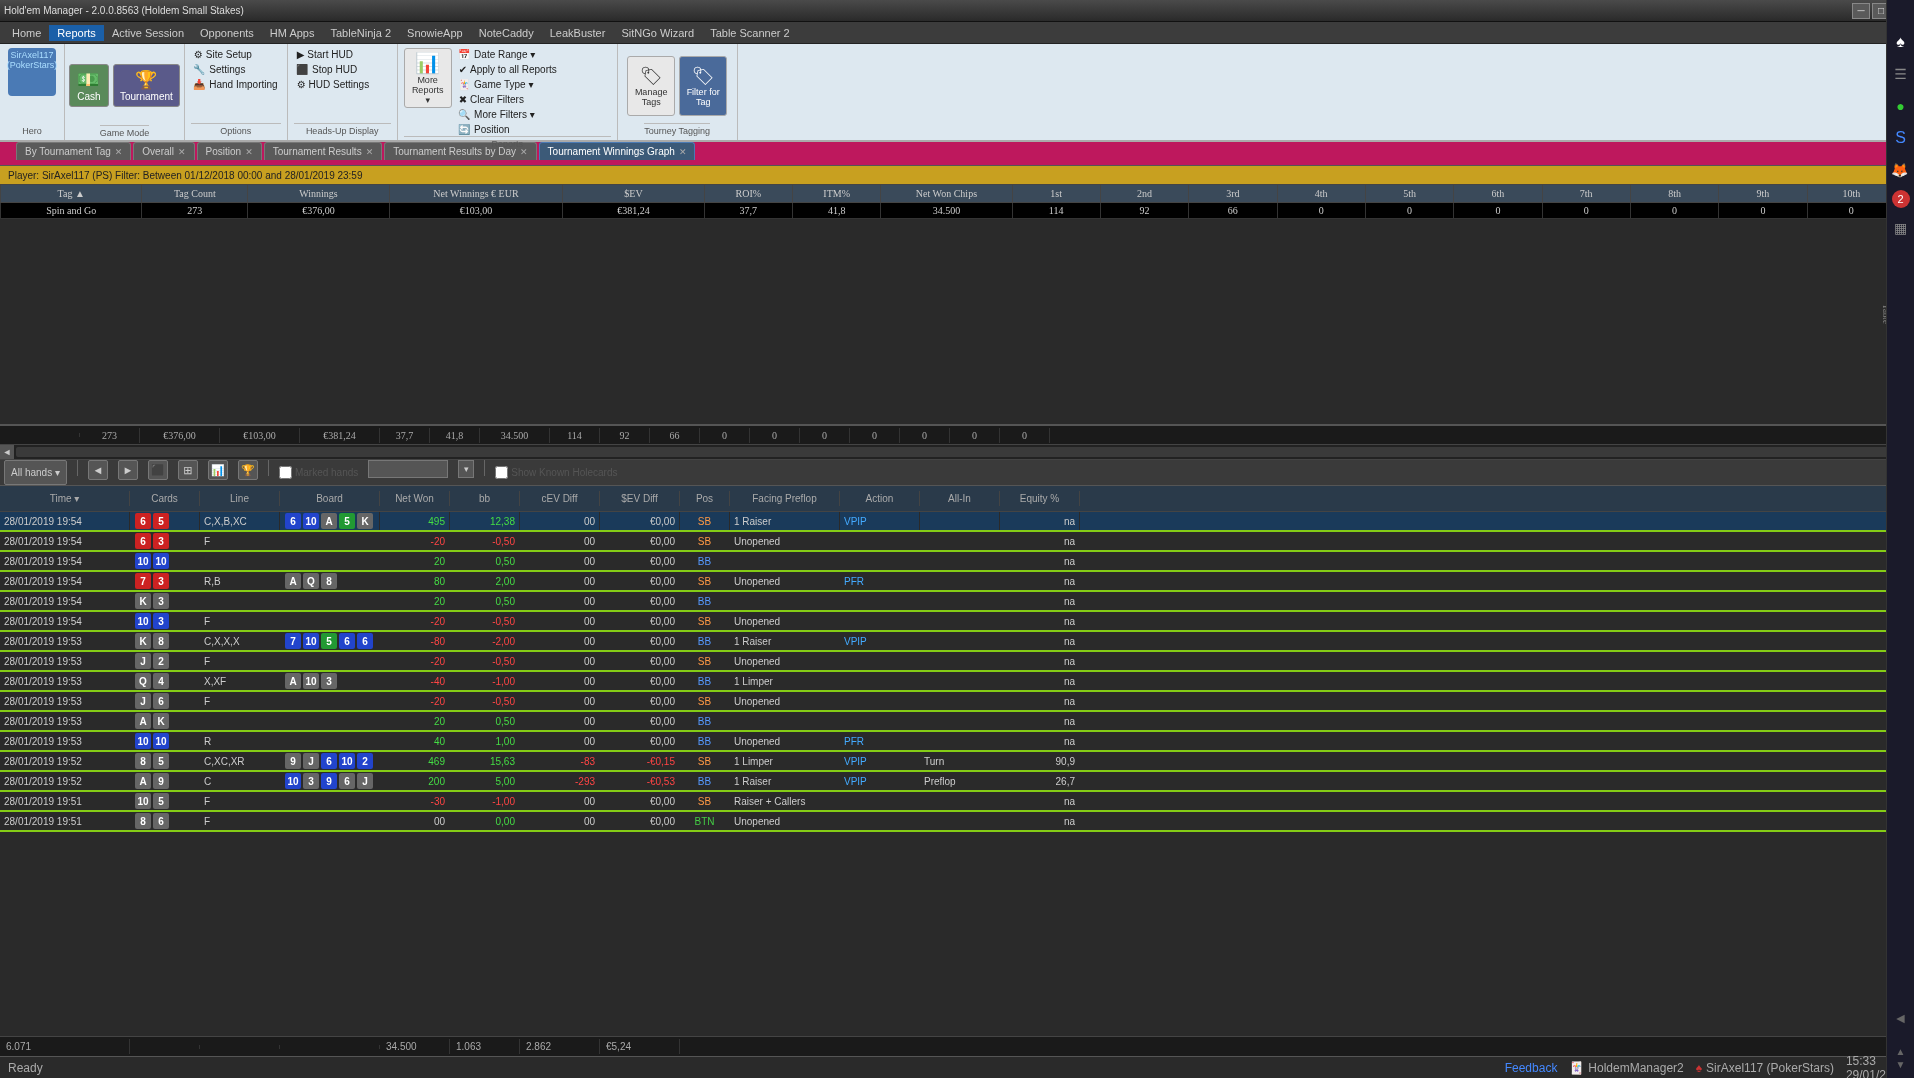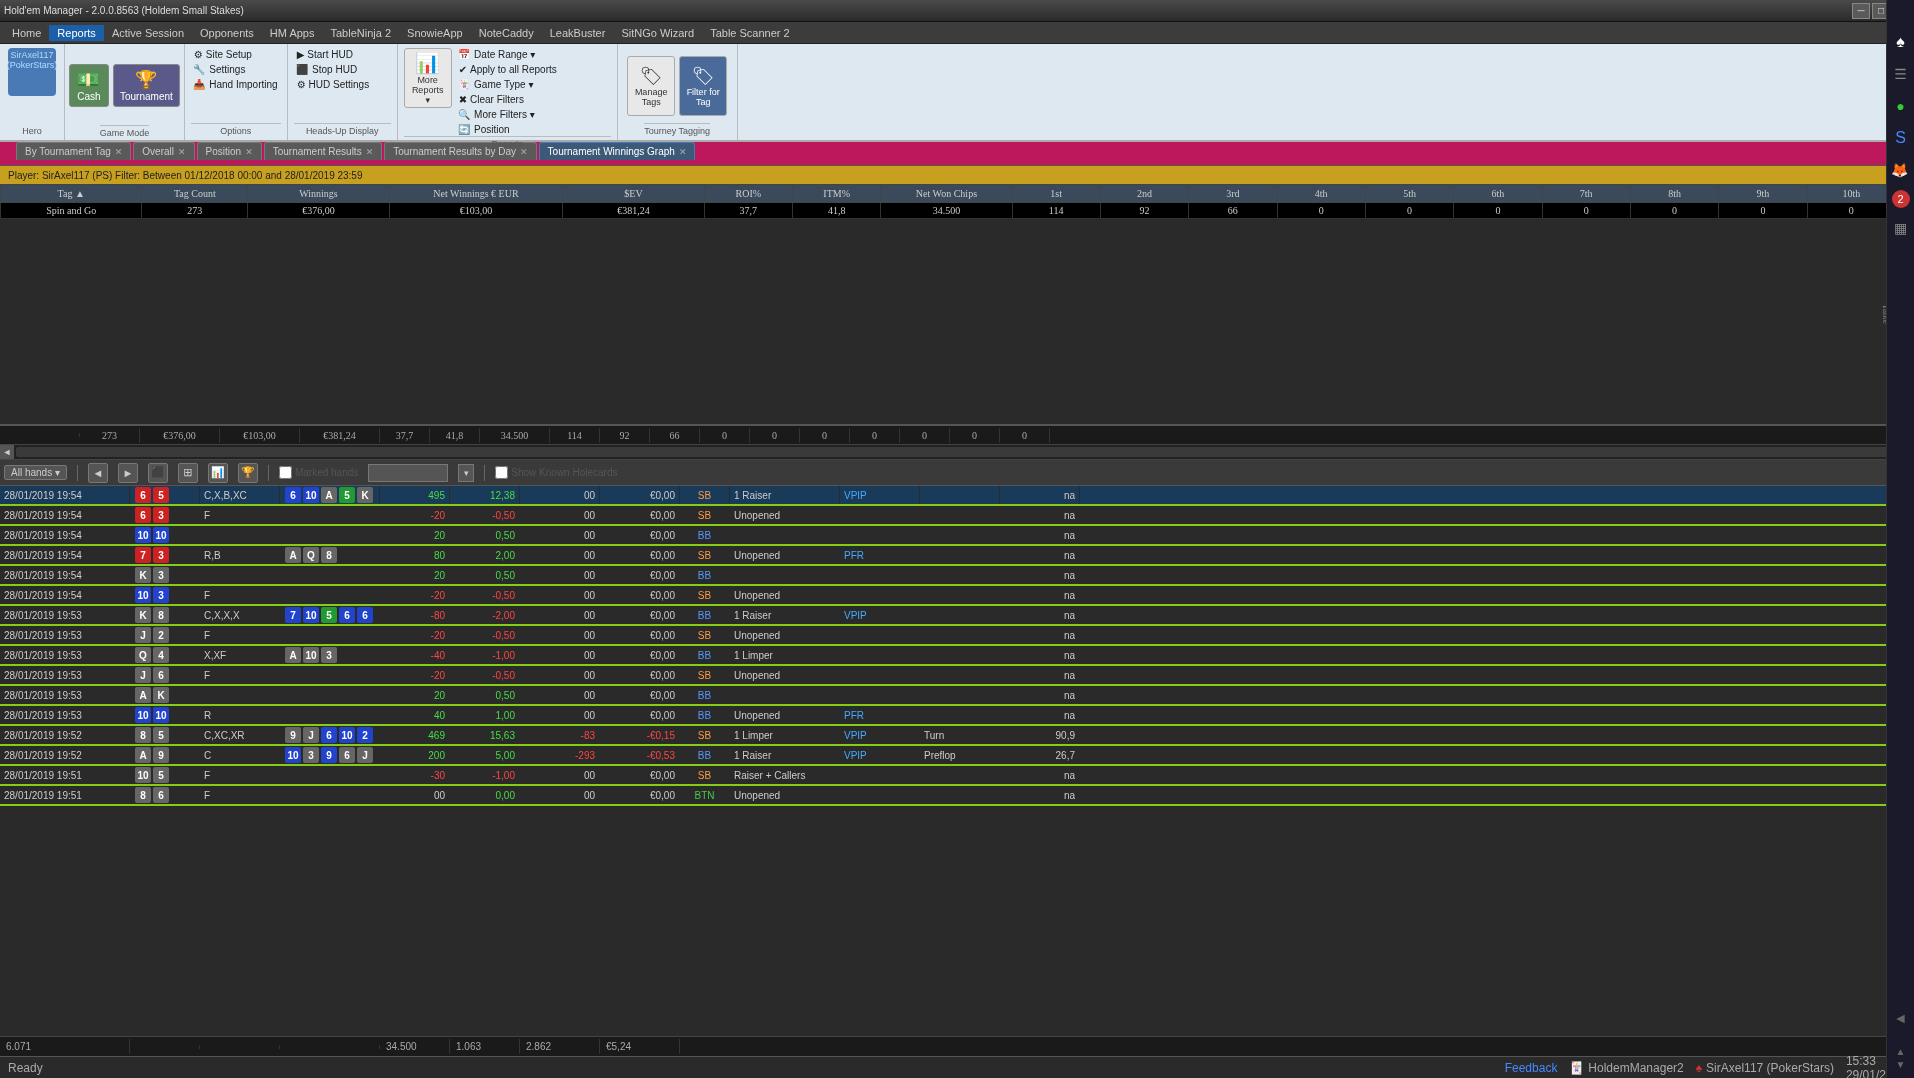--- a/index.html
+++ b/index.html
@@ -128,21 +128,21 @@
     }
     .data-table tr.selected td { background: #000000; }
 
     
     #lower-table {
       flex: 1; background: #2a2a2a; overflow: hidden; display: flex; flex-direction: column;
     }
 
     
     #hand-toolbar {
-      background: #3a3a3a; height: 26px; display: flex; align-items: center;
+      background: #3a3a3a; height: 26px; display: flex; 
       padding: 0 4px; gap: 10px; border-bottom: 1px solid #555;
     }
     .hand-toolbar-btn {
       background: #555; border: 1px solid #777; color: #ccc; padding: 1px 6px;
       font-size: 10px; cursor: pointer; border-radius: 2px;
     }
     .toolbar-separator { width: 1px; height: 16px; background: #666; }
     .toolbar-icon-btn {
       width: 20px; height: 20px; background: #555; border: 1px solid #777;
       display: flex; align-items: center; justify-content: center; cursor: pointer; color: #ccc;
@@ -524,20 +524,35 @@
       </label>
       <input type="text" style="width: 80px; height: 18px; background: rgb(85, 85, 85); border: 1px solid rgb(119, 119, 119); color: rgb(204, 204, 204); font-size: 10px; padding: 1px 3px;">
       <div style="background:#555;border:1px solid #777;height:18px;width:16px;display:flex;align-items:center;justify-content:center;cursor:pointer;font-size:9px;">▾</div>
       <div class="toolbar-separator"></div>
       <label class="checkbox-label">
         <input type="checkbox" style="">
         <span>Show Known Holecards</span>
       </label>
     </div>
 
+    <div class="lower-table-header">
+      <div class="col col-time">Time ▾</div>
+      <div class="col col-cards">Cards</div>
+      <div class="col col-line">Line</div>
+      <div class="col col-board">Board</div>
+      <div class="col col-net-won">Net Won</div>
+      <div class="col col-bb">bb</div>
+      <div class="col col-cev">cEV Diff</div>
+      <div class="col col-sev">$EV Diff</div>
+      <div class="col col-pos">Pos</div>
+      <div class="col col-facing">Facing Preflop</div>
+      <div class="col col-action">Action</div>
+      <div class="col col-allin">All-In</div>
+      <div class="col col-equity">Equity %</div>
+    </div>
 
     <div class="scrollable-body" id="lower-table-body">
 
     <div class="hand-row selected">
           <div class="col col-time">28/01/2019 19:54</div>
           <div class="col col-cards">
             <span class="card card-red">6</span>
             <span class="card card-red">5</span>
           </div>
           <div class="col col-line">C,X,B,XC</div>

